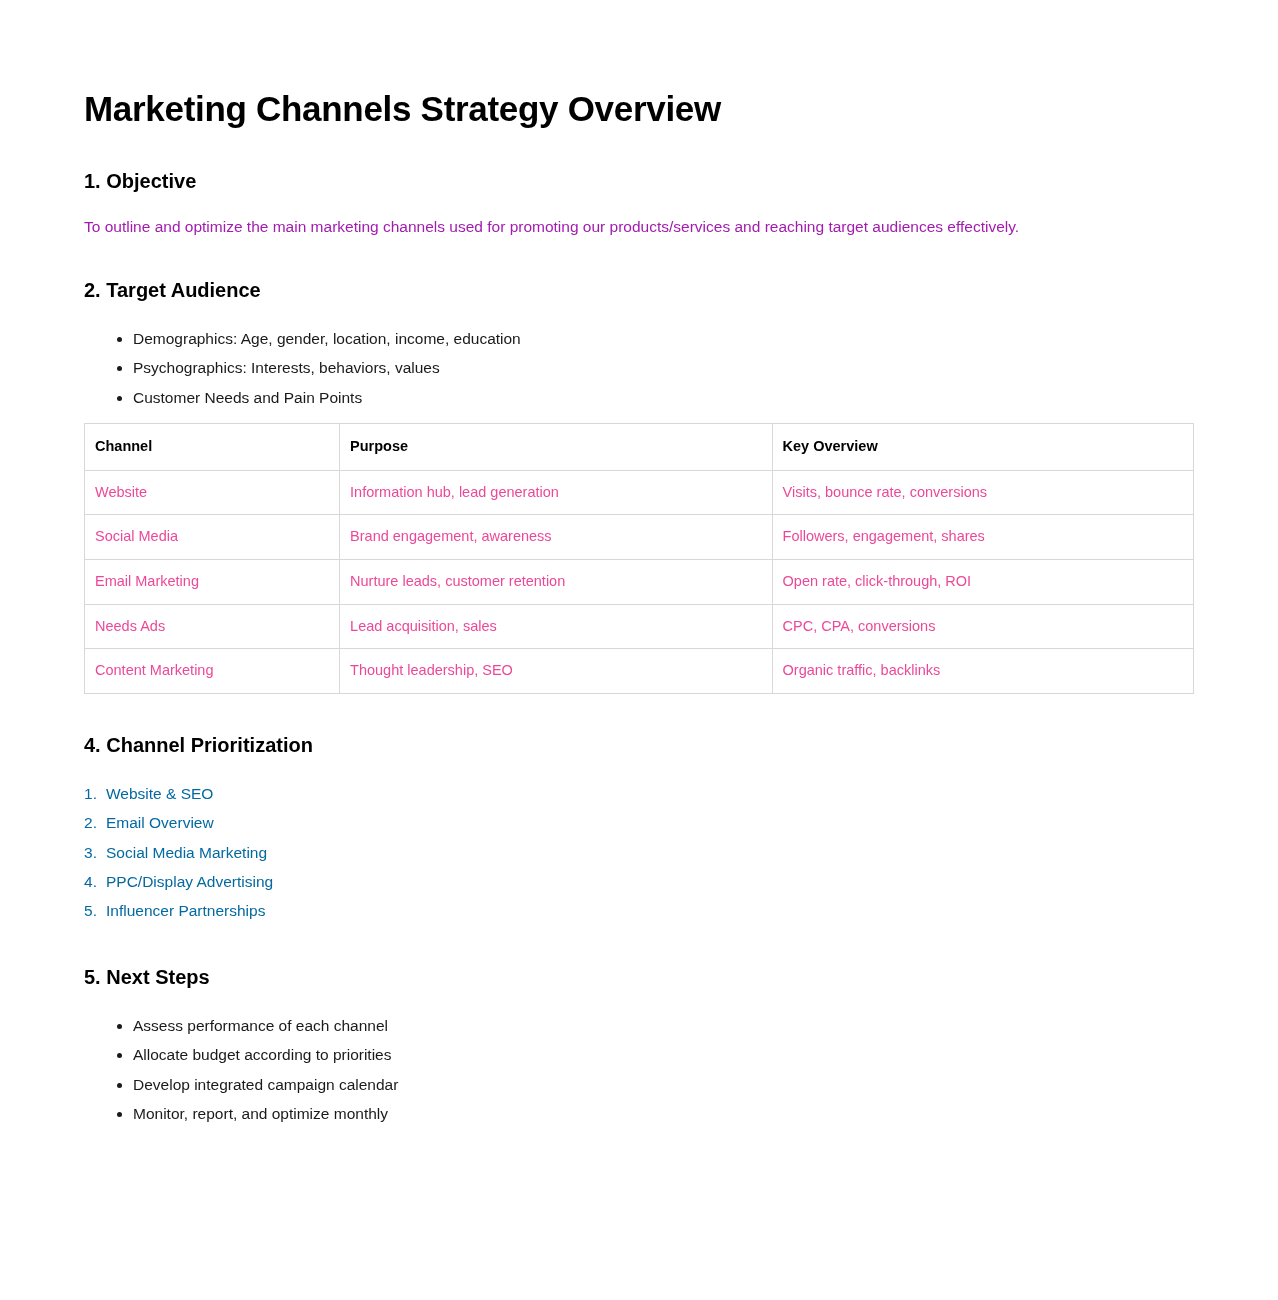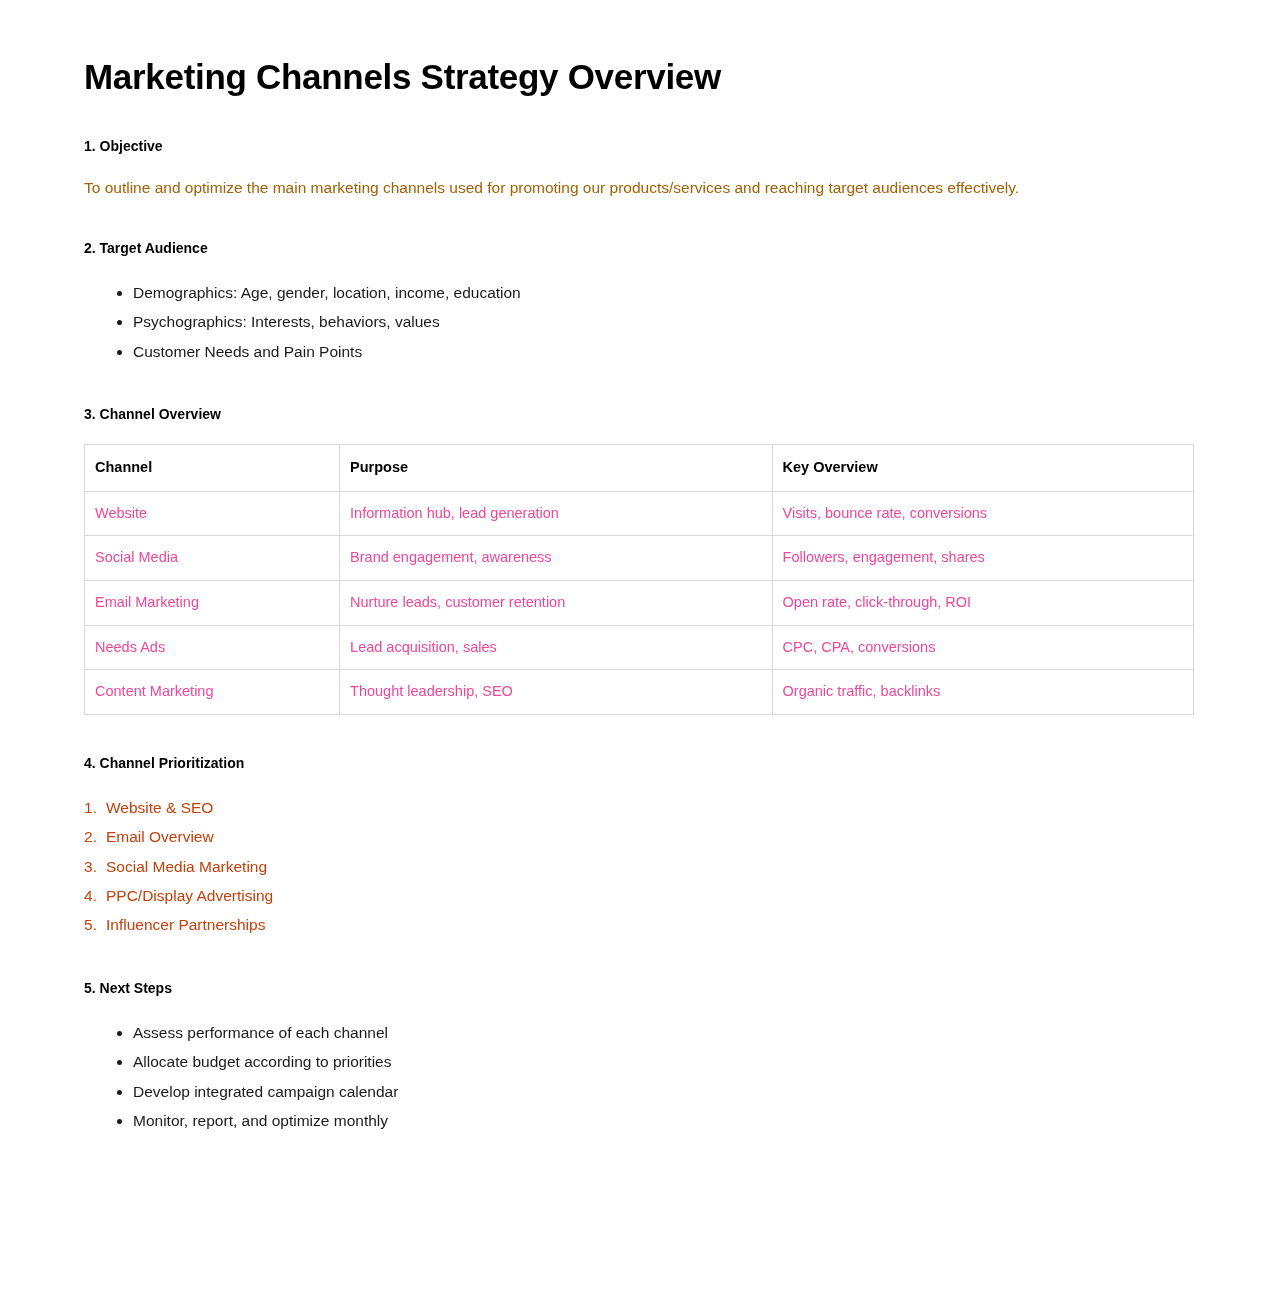--- a/index.html
+++ b/index.html
@@ -16,55 +16,55 @@
   }
   .page {
     padding: 56px 84px 60px 84px;
     box-sizing: border-box;
   }
   h1.doc-title {
     font-size: 35px;
     line-height: 1.2;
     font-weight: bold;
     letter-spacing: -0.3px;
-    margin: 0 0 40px 0;
+    margin: 32px 0 40px 0;
     color: #000000;
   }
   h2.section-heading {
-    font-size: 14px;
+    font-size: 20px;
     font-weight: bold;
     margin: 40px 0 22px 0;
     color: #000000;
   }
   p.body-text {
     font-size: 15.5px;
     line-height: 1.55;
     margin: 0 0 6px 0;
-    color: #a16207;
+    color: #a21caf;
   }
   ul.bullet-list {
     margin: 11px;
     padding-left: 38px;
     list-style-type: disc;
   }
   ul.bullet-list li {
     font-size: 15.5px;
     line-height: 1.9;
     color: #1a1a1a;
   }
   ol.numbered-list {
     margin: 0;
     padding-left: 0;
     list-style: none;
     counter-reset: prio;
   }
   ol.numbered-list li {
     font-size: 15.5px;
     line-height: 1.9;
-    color: #c2410c;
+    color: #0369a1;
     counter-increment: prio;
     padding-left: 0;
   }
   ol.numbered-list li::before {
     content: counter(prio) ". ";
     display: inline-block;
     width: 22px;
     margin-left: 0;
   }
   table.channel-table {
@@ -113,21 +113,20 @@
   <div class="section-block">
     <h2 class="section-heading">2. Target Audience</h2>
     <ul class="bullet-list">
       <li>Demographics: Age, gender, location, income, education</li>
       <li>Psychographics: Interests, behaviors, values</li>
       <li>Customer Needs and Pain Points</li>
     </ul>
   </div>
 
   <div class="section-block">
-    <h2 class="section-heading">3. Channel Overview</h2>
     <table class="channel-table">
       <colgroup>
         <col class="c1">
           <col class="c2">
           <col class="c3">
       </colgroup>
       <thead>
         <tr>
           <th>Channel</th>
           <th>Purpose</th>

